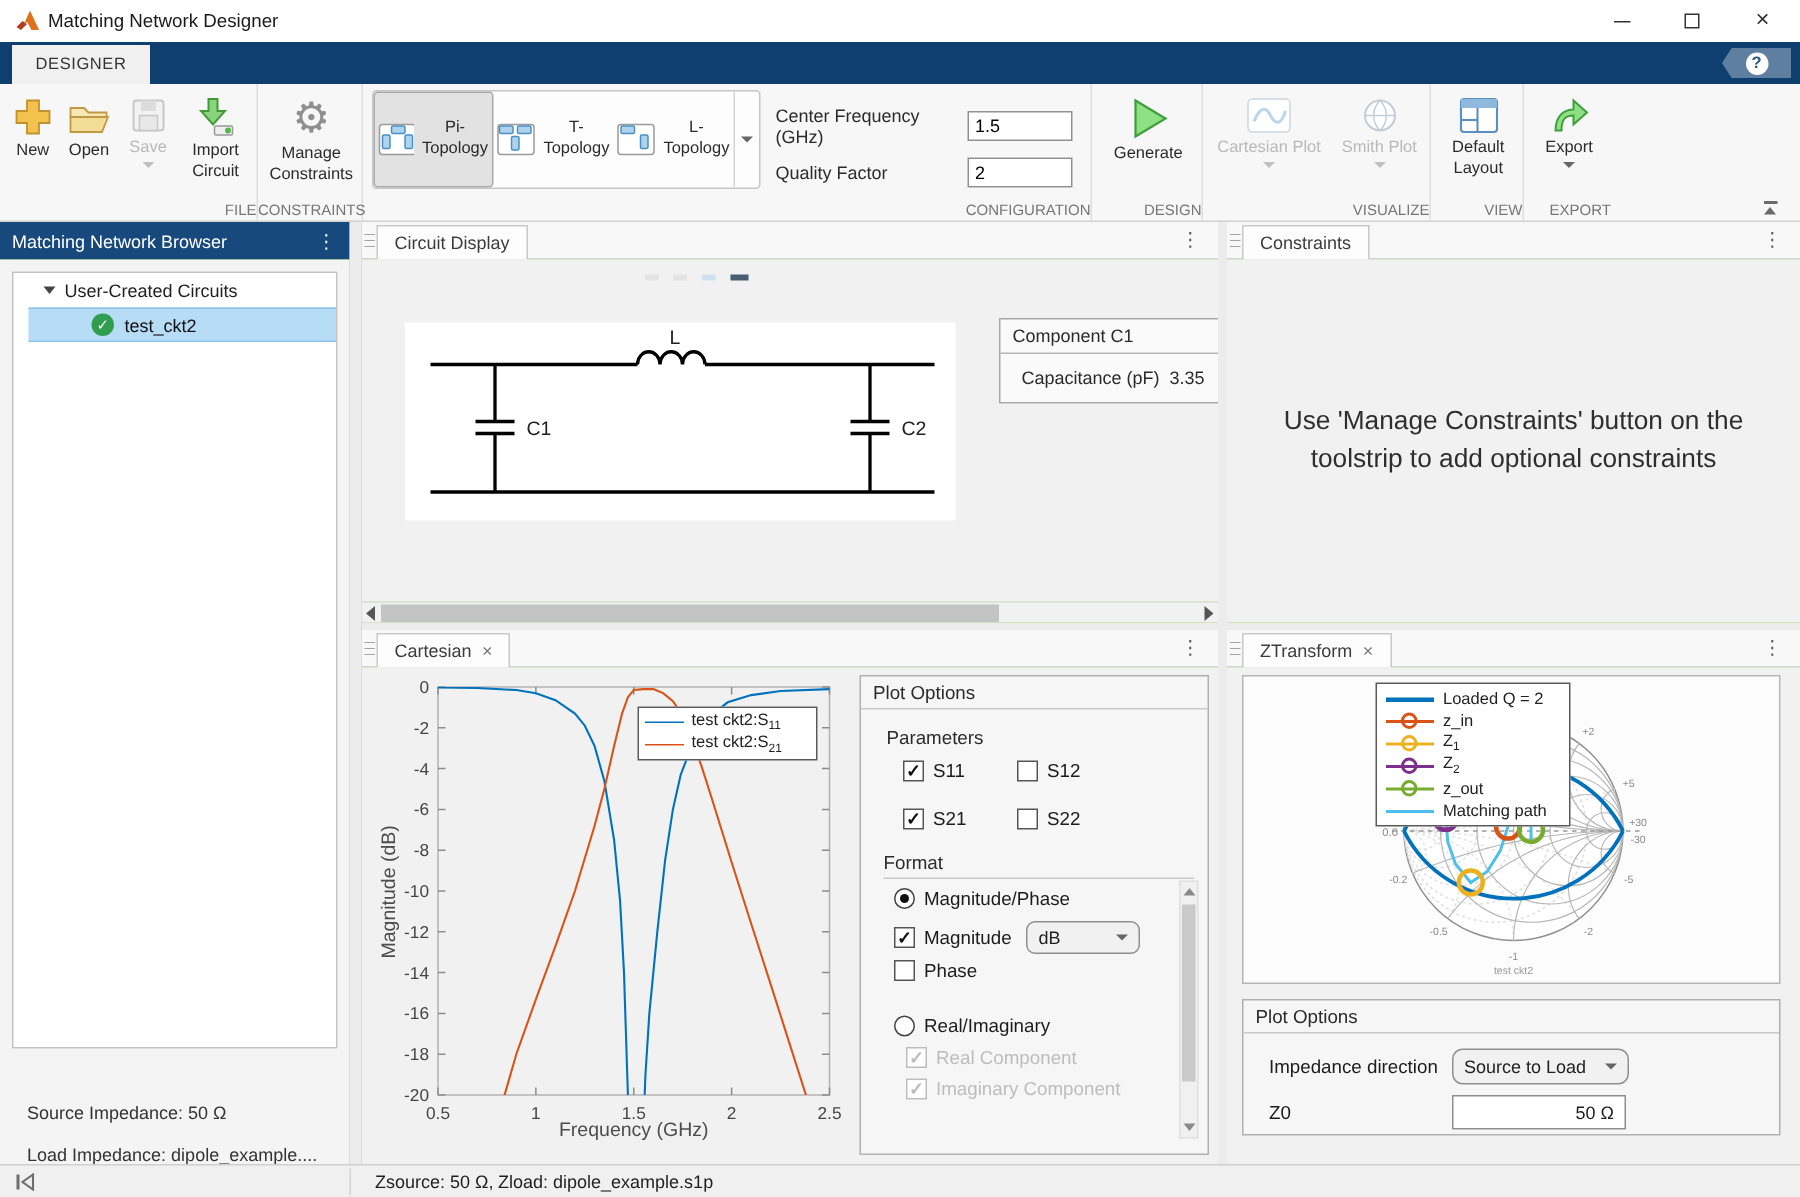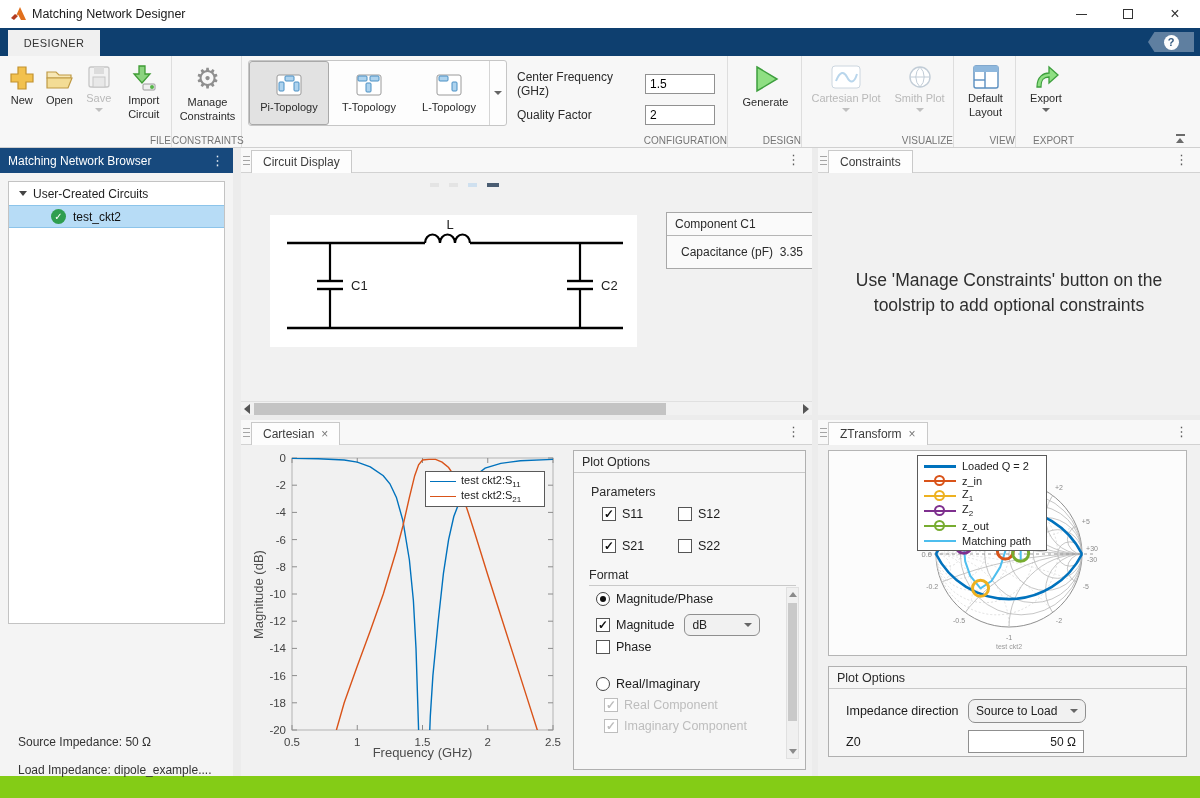--- a/index.html
+++ b/index.html
@@ -26,21 +26,21 @@
   #toolstrip { left:0; top:56px; width:1200px; height:92px; background:#f7f7f7; border-bottom:1px solid #d0d0d0; display:flex; }
   .ts-section { position:relative; border-right:1px solid #dedede; height:100%; flex-shrink:0; }
   .ts-caption { position:absolute; bottom:1px; left:0; right:0; text-align:right; font-size:10px; color:#767676; }
   .ts-row { display:flex; align-items:flex-start; padding:6px 4px 0 6px; gap:4px; }
   .ts-btn { display:flex; flex-direction:column; align-items:center; gap:2px; padding-top:2px; cursor:default; }
   .ts-label { font-size:11px; color:#2b2b2b; text-align:center; line-height:1.25; }
   .disabled .ts-label { color:#b9b9b9; }
   .caret { width:0; height:0; border-left:4px solid transparent; border-right:4px solid transparent; border-top:4px solid #666; display:inline-block; }
   .caret.dis { border-top-color:#c0c0c0; }
   .topo-group { display:flex; border:1px solid #c6c6c6; border-radius:3px; background:#fdfdfd; margin:4px 0 0 6px; height:66px; }
-  .topo-btn { width:80px; display:flex; flex-direction:column; align-items:center; justify-content:center; gap:3px; border-radius:3px; }
+  .topo-btn { width:80px; display:flex; align-items:center; justify-content:center; gap:3px; border-radius:3px; }
   .topo-btn.sel { background:#e2e2e2; border:1px solid #a9a9a9; }
   .topo-caret { width:17px; border-left:1px solid #d5d5d5; display:flex; align-items:center; justify-content:center; }
   .cfg-fields { display:flex; flex-direction:column; gap:7px; padding:14px 0 0 10px; }
   .cfg-row { display:flex; align-items:center; gap:4px; }
   .cfg-row label { font-size:12px; color:#2b2b2b; width:124px; }
   .cfg-row input { width:70px; height:20px; border:1px solid #919191; background:#fff; font-size:12px; padding-left:4px; font-family:"Liberation Sans",sans-serif; }
   #collapse-strip { position:absolute; right:12px; bottom:3px; width:14px; height:10px; }
   #collapse-strip .bar { position:absolute; top:0; left:2px; width:9px; height:2px; background:#6b6b6b; }
   #collapse-strip .tri { position:absolute; top:4px; left:2px; width:0; height:0; border-left:4.5px solid transparent; border-right:4.5px solid transparent; border-bottom:5px solid #6b6b6b; }
 
@@ -51,21 +51,21 @@
   .tabclose { color:#787878; font-size:12px; }
   .kebab { position:absolute; right:12px; top:4px; font-size:13px; color:#5a5a5a; }
 
   .splitv { background:#ececec; }
   .splith { background:#ececec; }
 
   
   #browser-header { left:0; top:148px; width:233px; height:25px; background:#17497d; color:#fff; display:flex; align-items:center; padding-left:8px; font-size:12px; }
   #browser-kebab { position:absolute; right:9px; color:#e8eef5; font-size:13px; }
   #browser-body { left:0; top:173px; width:233px; height:603px; background:#f4f4f4; }
-  #tree-box { position:absolute; left:8px; top:8px; width:217px; height:443px; background:#fff; border:1px solid #c3c3c3; }
+  #tree-box { position:absolute; left:8px; top:8px; width:217px; height:518px; background:#fff; border:1px solid #c3c3c3;padding-left:10px; }
   .tree-root { display:flex; align-items:center; height:23px; gap:6px; padding-left:10px; font-size:12px; color:#1f1f1f; }
   .tri-down { width:0; height:0; border-left:4px solid transparent; border-right:4px solid transparent; border-top:5px solid #444; }
   .tree-item { display:flex; align-items:center; height:23px; gap:7px; padding-left:42px; font-size:12px; color:#111; background:#b7dcf6; border-top:1px solid #8cc4ea; border-bottom:1px solid #8cc4ea; }
   .check-ic { width:15px; height:15px; border-radius:50%; background:#2f9e4f; color:#fff; font-size:10px; display:flex; align-items:center; justify-content:center; }
   .imp-line { position:absolute; left:18px; font-size:12px; color:#333; }
 
   
   #circuit-content { left:241px; top:173px; width:571px; height:228px; background:#f1f1f1; }
   #circuit-canvas { position:absolute; left:29px; top:42px; width:367px; height:132px; background:#fff; }
   .comp-box { position:absolute; left:425px; width:148px; border:1px solid #a8a8a8; background:#fafafa; }
@@ -662,13 +662,22 @@
         <span>Source to Load</span>
         <span class="caret" style="margin-left:auto"></span>
       </span>
     </div>
     <div class="zrow" style="left:17px;top:63px">
       <span style="width:122px">Z0</span>
       <span id="z0-field">50 Ω</span>
     </div>
   </div>
 
+  <div id="statusbar" class="abs">
+    <svg class="abs" style="left:10px;top:5px" width="14" height="12">
+      <rect x="1" y="1" width="2" height="10" fill="#6e6e6e"></rect>
+      <polygon points="12,1 5,6 12,11" fill="none" stroke="#6e6e6e" stroke-width="1.4"></polygon>
+    </svg>
+    <span class="sep"></span>
+    <span class="status-txt" style="left:250px">Zsource: 50 Ω,</span>
+    <span class="status-txt" style="left:332px">Zload: dipole_example.s1p</span>
+  </div>
 </div>
 
 </body></html>

